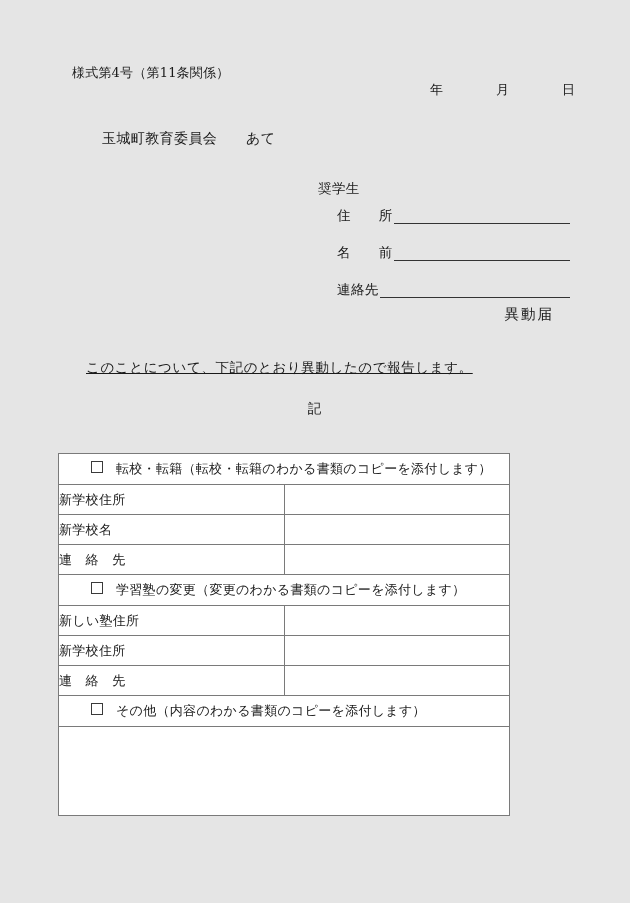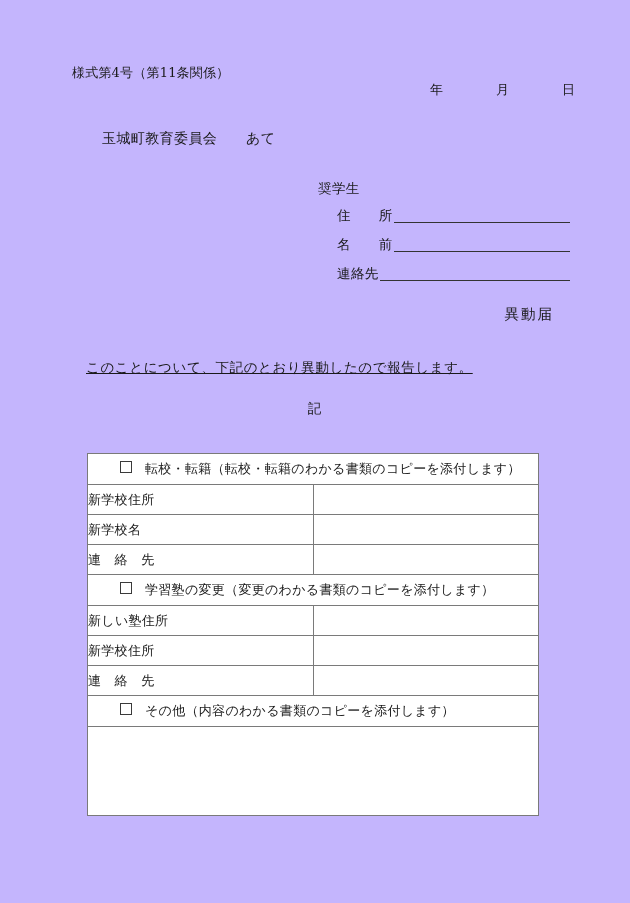--- a/index.html
+++ b/index.html
@@ -10,21 +10,21 @@
   }
   body {
     font-family: "DejaVu Serif", "Liberation Serif", serif;
     color: #1a1a1a;
     -webkit-font-smoothing: antialiased;
   }
   .page {
     position: relative;
     width: 630px;
     height: 903px;
-    background: #c4b5fd;
+    background: #e5e5e5;
     overflow: hidden;
     box-sizing: border-box;
   }
 
   
   .form-no {
     position: absolute;
     left: 72px;
     top: 64px;
     font-size: 13px;
@@ -56,22 +56,23 @@
     top: 180px;
     width: 252px;
   }
   .applicant-heading {
     font-size: 13.5px;
     letter-spacing: 0.4px;
     margin-bottom: 9px;
   }
   .field-row {
     display: flex;
+    align-items: flex-end;
     margin-left: 19px;
-    margin-bottom: 12px;
+    margin-bottom: 20px;
   }
   .field-label {
     font-size: 13.5px;
     white-space: pre;
     letter-spacing: 0.4px;
     flex: 0 0 auto;
     line-height: 1.25;
   }
   .field-rule {
     flex: 1 1 auto;
@@ -105,21 +106,21 @@
     top: 400px;
     width: 630px;
     text-align: center;
     font-size: 13.5px;
     letter-spacing: 1px;
   }
 
   
   .form-table {
     position: absolute;
-    left: 87px;
+    left: 58px;
     top: 453px;
     width: 452px;
     border-collapse: collapse;
     table-layout: fixed;
   }
   .form-table td {
     border: 1px solid #7a7a7a;
     font-size: 13px;
     padding: 0;
     vertical-align: middle;

